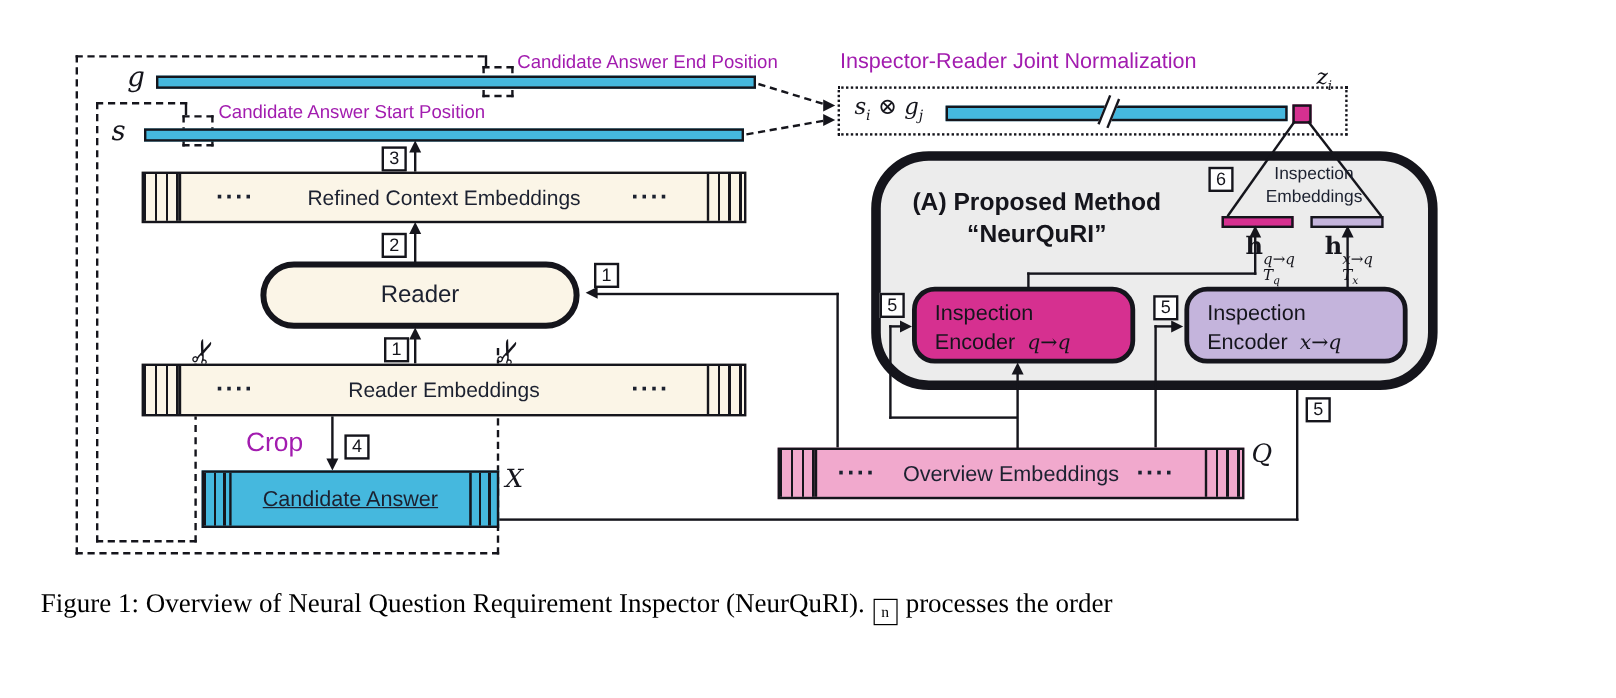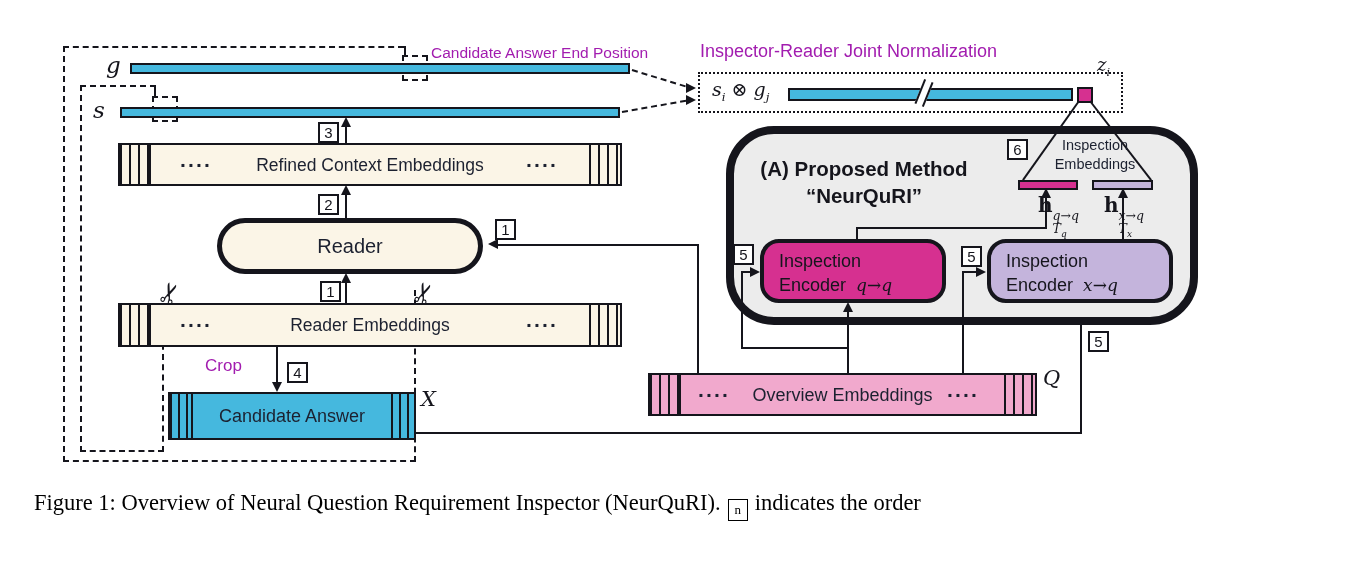--- a/index.html
+++ b/index.html
@@ -65,20 +65,21 @@
   <div class="dhl" style="left:80px;top:450px;width:84px;"></div>
   <div class="dvl" style="left:162px;top:303px;height:149px;"></div>
   <div class="abs" style="left:152px;top:96px;width:26px;height:26px;border:2px dashed #15151c;"></div>
 
   <span class="lbl math" style="left:106px;top:52px;font-size:23px;">g</span>
   <div class="cyanbar" style="left:130px;top:63px;width:500px;height:11px;background:#45b8de;"></div>
   <span class="lbl sans" style="left:431px;top:44px;font-size:15.5px;">Candidate Answer End Position</span>
 
   <span class="lbl math" style="left:93px;top:97px;font-size:23px;">s</span>
   <div class="cyanbar" style="left:120px;top:107px;width:500px;height:11px;background:#45b8de;"></div>
+  <span class="lbl sans" style="left:182px;top:85px;font-size:15.5px;">Candidate Answer Start Position</span>
 
   <div class="vl" style="left:345px;top:122px;height:22px;"></div>
   <div class="ah ah-up" style="left:341px;top:117px;"></div>
   <div class="step" style="left:318px;top:122px;">
       <span>3</span>
     </div>
 
   <span class="lbl sans" style="left:700px;top:41px;font-size:18px;">Inspector-Reader Joint Normalization</span>
   <div class="abs" style="left:698px;top:72px;width:425px;height:41px;border:2px dotted #15151c;"></div>
   <span class="lbl math" style="left:712px;top:78px;font-size:19px;"><i>s</i><sub class="msub">i</sub> <span style="font-style:normal;">⊗</span> <i>g</i><sub class="msub">j</sub></span>
@@ -129,29 +130,29 @@
   <div class="embedbox" style="left:118px;top:303px;width:504px;height:44px;background:#fbf5e7;">
     <div class="stripeL" style="width:31px;"></div>
     <div class="stripeR" style="width:31px;"></div>
     <span class="dots" style="left:60px;">····</span>
     <span class="boxlabel">Reader Embeddings</span>
     <span class="dots" style="right:62px;">····</span>
   </div>
 
   <div class="vl" style="left:276px;top:347px;height:38px;"></div>
   <div class="ah ah-down" style="left:272px;top:382px;"></div>
-  <span class="lbl sans" style="left:205px;top:356px;font-size:17px;">Crop</span>
+  <span class="lbl sans" style="left:205px;top:356px;font-size:22px;">Crop</span>
   <div class="step" style="left:287px;top:362px;">
       <span>4</span>
     </div>
 
   <div class="embedbox" style="left:168px;top:392px;width:248px;height:48px;background:#45b8de;">
     <div class="stripeL" style="width:23px;background-image:repeating-linear-gradient(to right,#15151c 0 2px,transparent 2px 8px);"></div>
     <div class="stripeR" style="width:23px;background-image:repeating-linear-gradient(to right,transparent 0 6px,#15151c 6px 8px);"></div>
-    <span class="boxlabel" style="font-size:18px;">Candidate Answer</span>
+    <span class="boxlabel" style="font-size:18px;text-decoration:underline;">Candidate Answer</span>
   </div>
   <span class="lbl math" style="left:421px;top:387px;font-size:21px;">X</span>
 
   <div class="hl" style="left:416px;top:432px;width:666px;"></div>
   <div class="vl" style="left:1080px;top:308px;height:126px;"></div>
   <div class="ah ah-up" style="left:1076px;top:302px;"></div>
   <div class="step" style="left:1088px;top:331px;">
       <span>5</span>
     </div>
 
@@ -221,16 +222,16 @@
     <div class="stripeR" style="width:31px;"></div>
     <span class="dots" style="left:48px;">····</span>
     <span class="boxlabel" style="font-size:18px;">Overview Embeddings</span>
     <span class="dots" style="right:56px;">····</span>
   </div>
   <span class="lbl math" style="left:1043px;top:366px;font-size:21px;">Q</span>
 
   <div id="caption">
     <div><span>Figure 1: Overview of Neural Question Requirement Inspector (NeurQuRI).</span><span class="nbox">
           <span>n</span>
-        </span><span>indicates the order</span></div>
+        </span><span>processes the order</span></div>
   </div>
 
 </div>
 
 </body></html>

